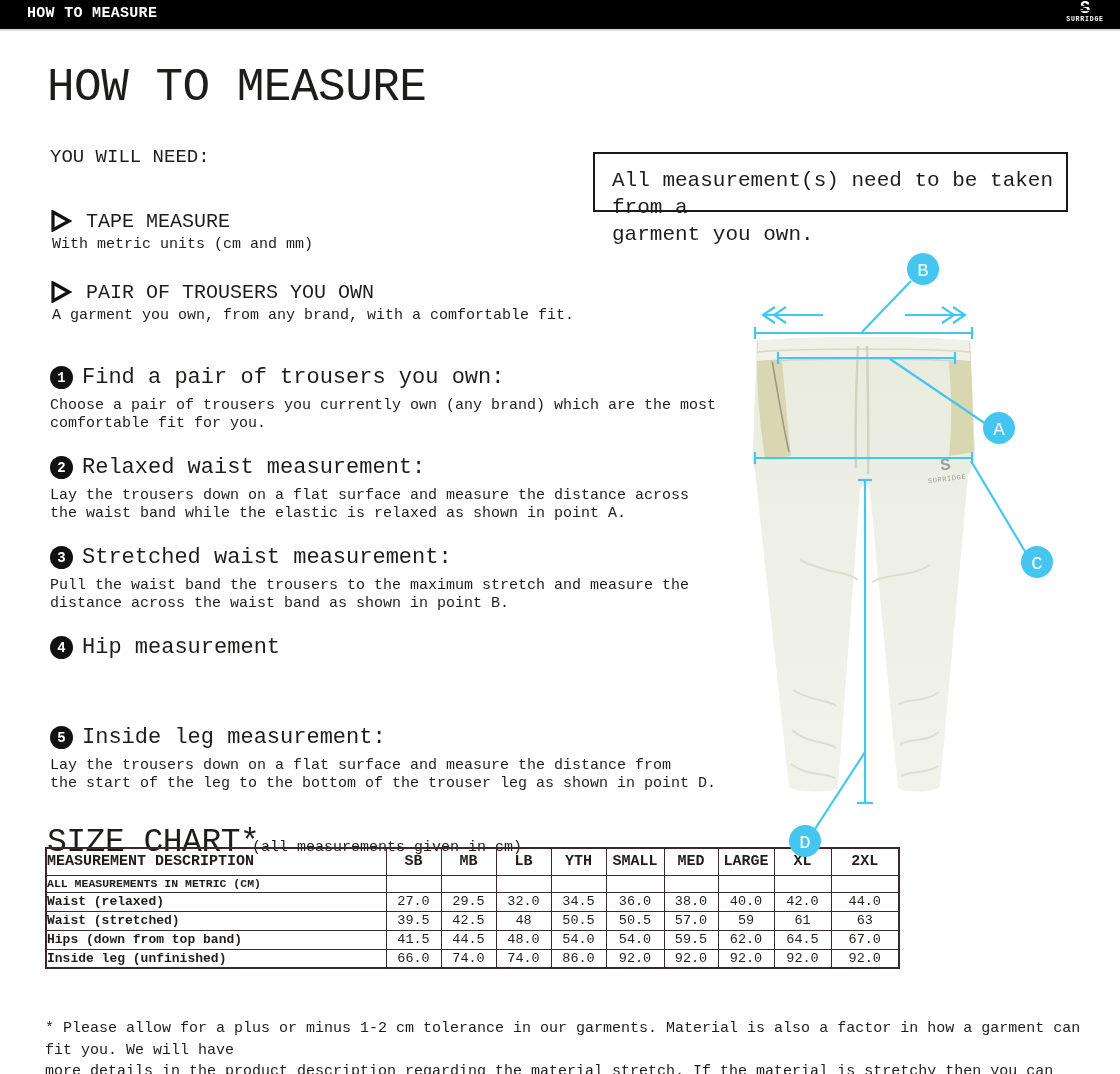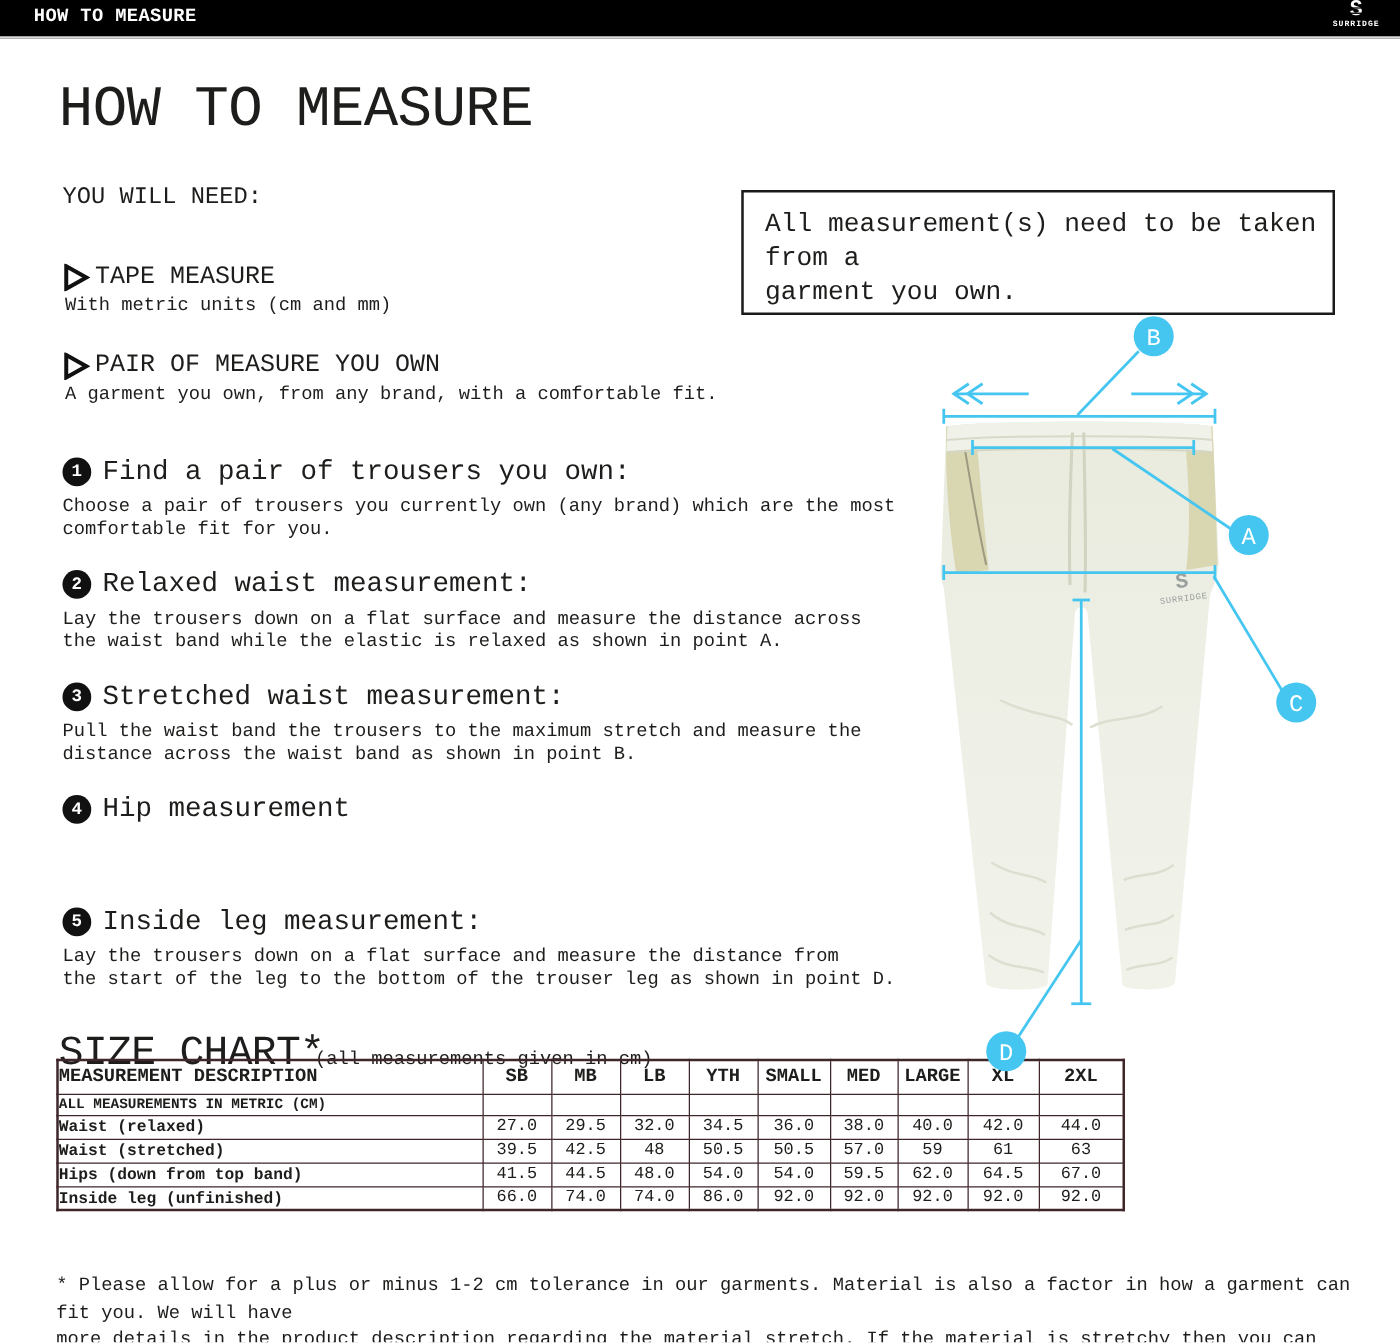--- a/index.html
+++ b/index.html
@@ -13,26 +13,26 @@
   .logo{position:absolute;right:12px;top:1px;width:46px;height:27px;text-align:center;color:#fff;}
   .logo-s{display:block;font-size:17px;font-weight:900;line-height:15px;
           transform:scaleY(1.05);position:relative;}
   .logo-s::before,.logo-s::after{content:"";position:absolute;left:14px;right:14px;height:1px;background:#000;}
   .logo-s::before{top:5px;} .logo-s::after{top:9px;}
   .logo-name{display:block;font-size:6.5px;font-weight:700;letter-spacing:.8px;line-height:7px;}
   
   .main-title{position:absolute;left:47px;top:62px;font-size:46px;letter-spacing:-.5px;}
   .need-heading{position:absolute;left:50px;top:146px;font-size:19px;}
   
-  .notice-box{position:absolute;left:593px;top:152px;width:475px;height:100px;
+  .notice-box{position:absolute;left:593px;top:152px;width:475px;height:60px;
           border:2px solid #1a1a1a;box-sizing:border-box;}
   .notice-text{position:absolute;left:17px;top:13px;font-size:21px;line-height:27px;}
   
   .need-item{position:absolute;left:50px;}
-  .need-item .row{display:flex;align-items:center;gap:4px;}
+  .need-item .row{display:flex;align-items:flex-start;gap:14px;}
   .need-label{font-size:20px;}
   .need-desc{font-size:15px;margin-top:3px;margin-left:2px;}
   .tri-icon{width:22px;height:22px;display:inline-block;}
   
   .step{position:absolute;left:50px;}
   .step-head{display:flex;align-items:center;gap:9px;}
   .step-num{width:23px;height:23px;border-radius:50%;background:#111;color:#fff;
           font-size:14px;font-weight:700;display:flex;align-items:center;justify-content:center;flex:0 0 23px;}
   .step-title{font-size:22px;}
   .step-body{font-size:15px;line-height:18px;margin-top:7px;}
@@ -83,21 +83,21 @@
       <span class="need-label">TAPE MEASURE</span>
     </div>
     <div class="need-desc">With metric units (cm and mm)</div>
   </div>
 
   <div class="need-item" style="top:281px;">
     <div class="row">
       <svg class="tri-icon" viewBox="0 0 22 22">
         <polygon points="3,2 19,11 3,20" fill="#fff" stroke="#111" stroke-width="3.2" stroke-linejoin="miter"></polygon>
       </svg>
-      <span class="need-label">PAIR OF MEASURE YOU OWN</span>
+      <span class="need-label">PAIR OF TROUSERS YOU OWN</span>
     </div>
     <div class="need-desc">A garment you own, from any brand, with a comfortable fit.</div>
   </div>
 
   <div class="step" style="top:365px;">
     <div class="step-head">
       <span class="step-num">1</span>
       <span class="step-title">Find a pair of trousers you own:</span>
     </div>
     <div class="step-body preline">Choose a pair of trousers you currently own (any brand) which are the most

